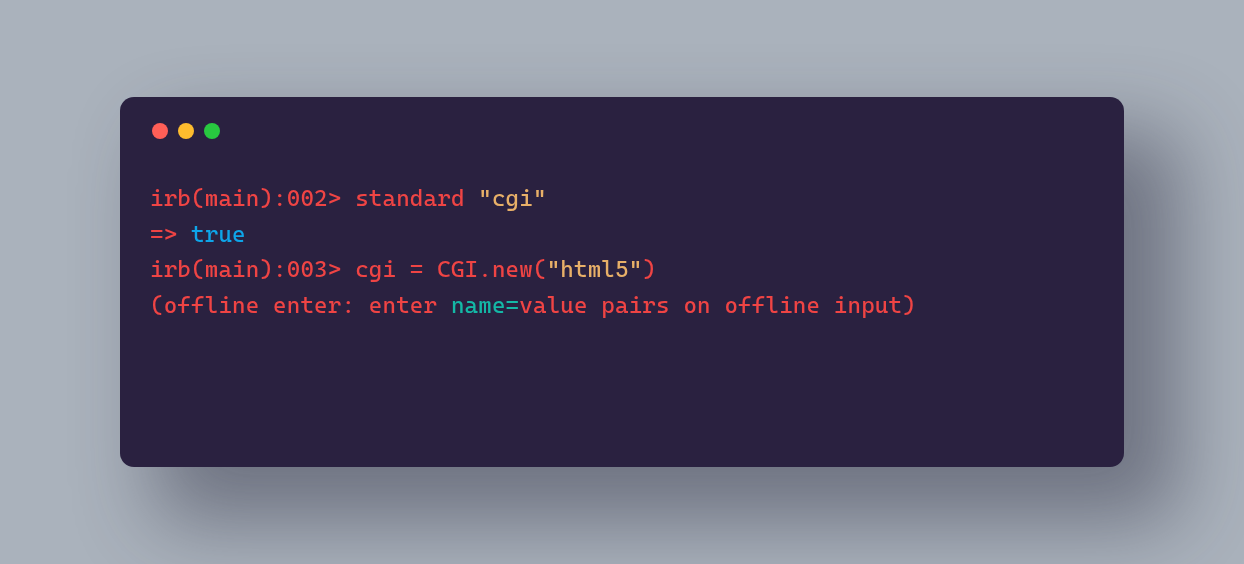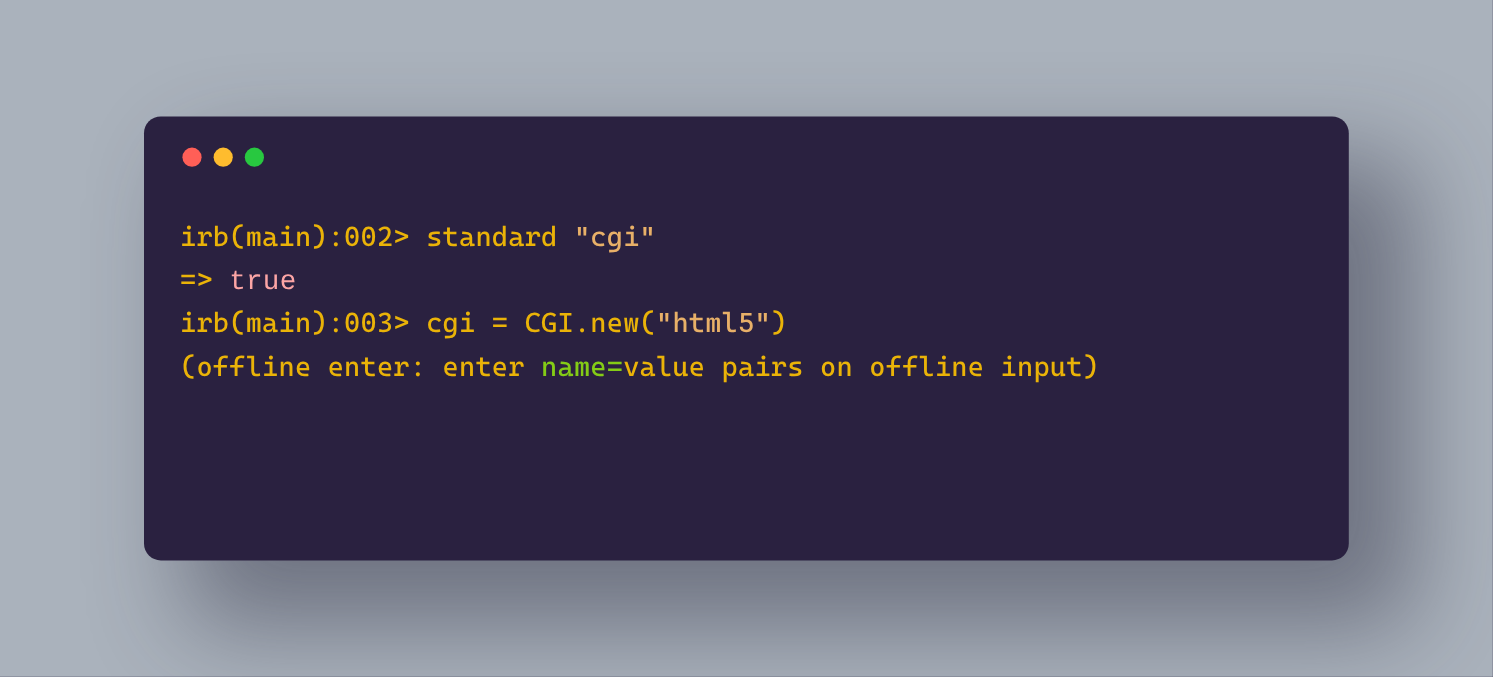--- a/index.html
+++ b/index.html
@@ -36,24 +36,24 @@
     }
     .tl-red { background: #ff5f57; }
     .tl-yellow { background: #febc2e; }
     .tl-green { background: #28c840; }
     .code-area {
       font-size: 23px;
       line-height: 1.55;
       letter-spacing: 0.2px;
       white-space: pre;
     }
-    .tok-gray { color: #eab308; }
+    .tok-gray { color: #ef4444; }
     .tok-string { color: #e8b068; }
-    .tok-keyword { color: #fca5a5; font-family: Liberation Mono, monospace; }
-    .tok-white { color: #84cc16; }
+    .tok-keyword { color: #0ea5e9; }
+    .tok-white { color: #14b8a6; }
   </style>
 </head>
 <body>
 
 <div class="terminal-window">
   <div class="traffic-lights">
     <div class="traffic-light tl-red"></div>
     <div class="traffic-light tl-yellow"></div>
     <div class="traffic-light tl-green"></div>
   </div>

